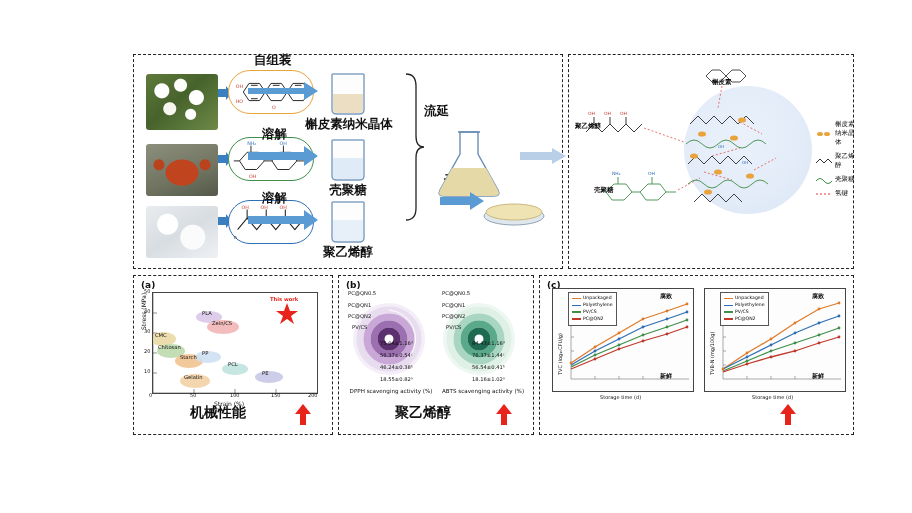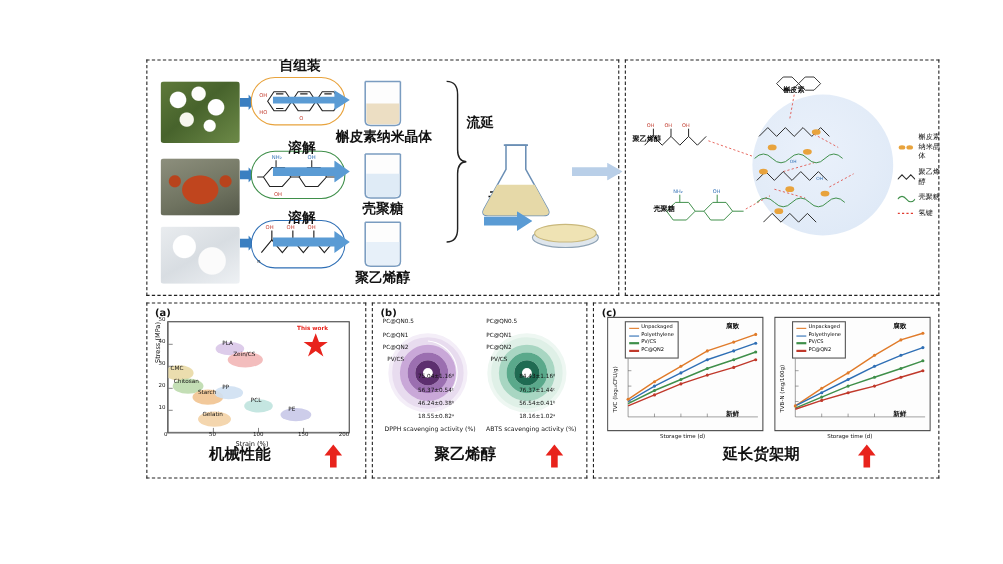--- a/index.html
+++ b/index.html
@@ -653,19 +653,18 @@
     <div class="legline">
         <span class="legswatch" style="background:#c0392b"></span>
         <span>PC@QN2</span>
       </div>
   </div>
   <div class="chartlbl" style="left:800px;top:292px;font-size:6px;font-weight:bold;">腐败</div>
   <div class="chartlbl" style="left:800px;top:372px;font-size:6px;font-weight:bold;">新鲜</div>
   <div class="axis-title" style="left:697px;top:375px;transform:rotate(-90deg);transform-origin:left top;white-space:nowrap;font-size:5px;">TVB-N (mg/100g)</div>
   <div class="axis-title" style="left:740px;top:394px;font-size:5px;">Storage time (d)</div>
 
-  <div class="cap" id="cap-shelf">延长货架期</div>
   <div class="redarrow" style="left:768px;top:404px;">
     <span class="head"></span>
       <span class="shaft"></span>
   </div>
 
 </div>
 
 </body></html>

